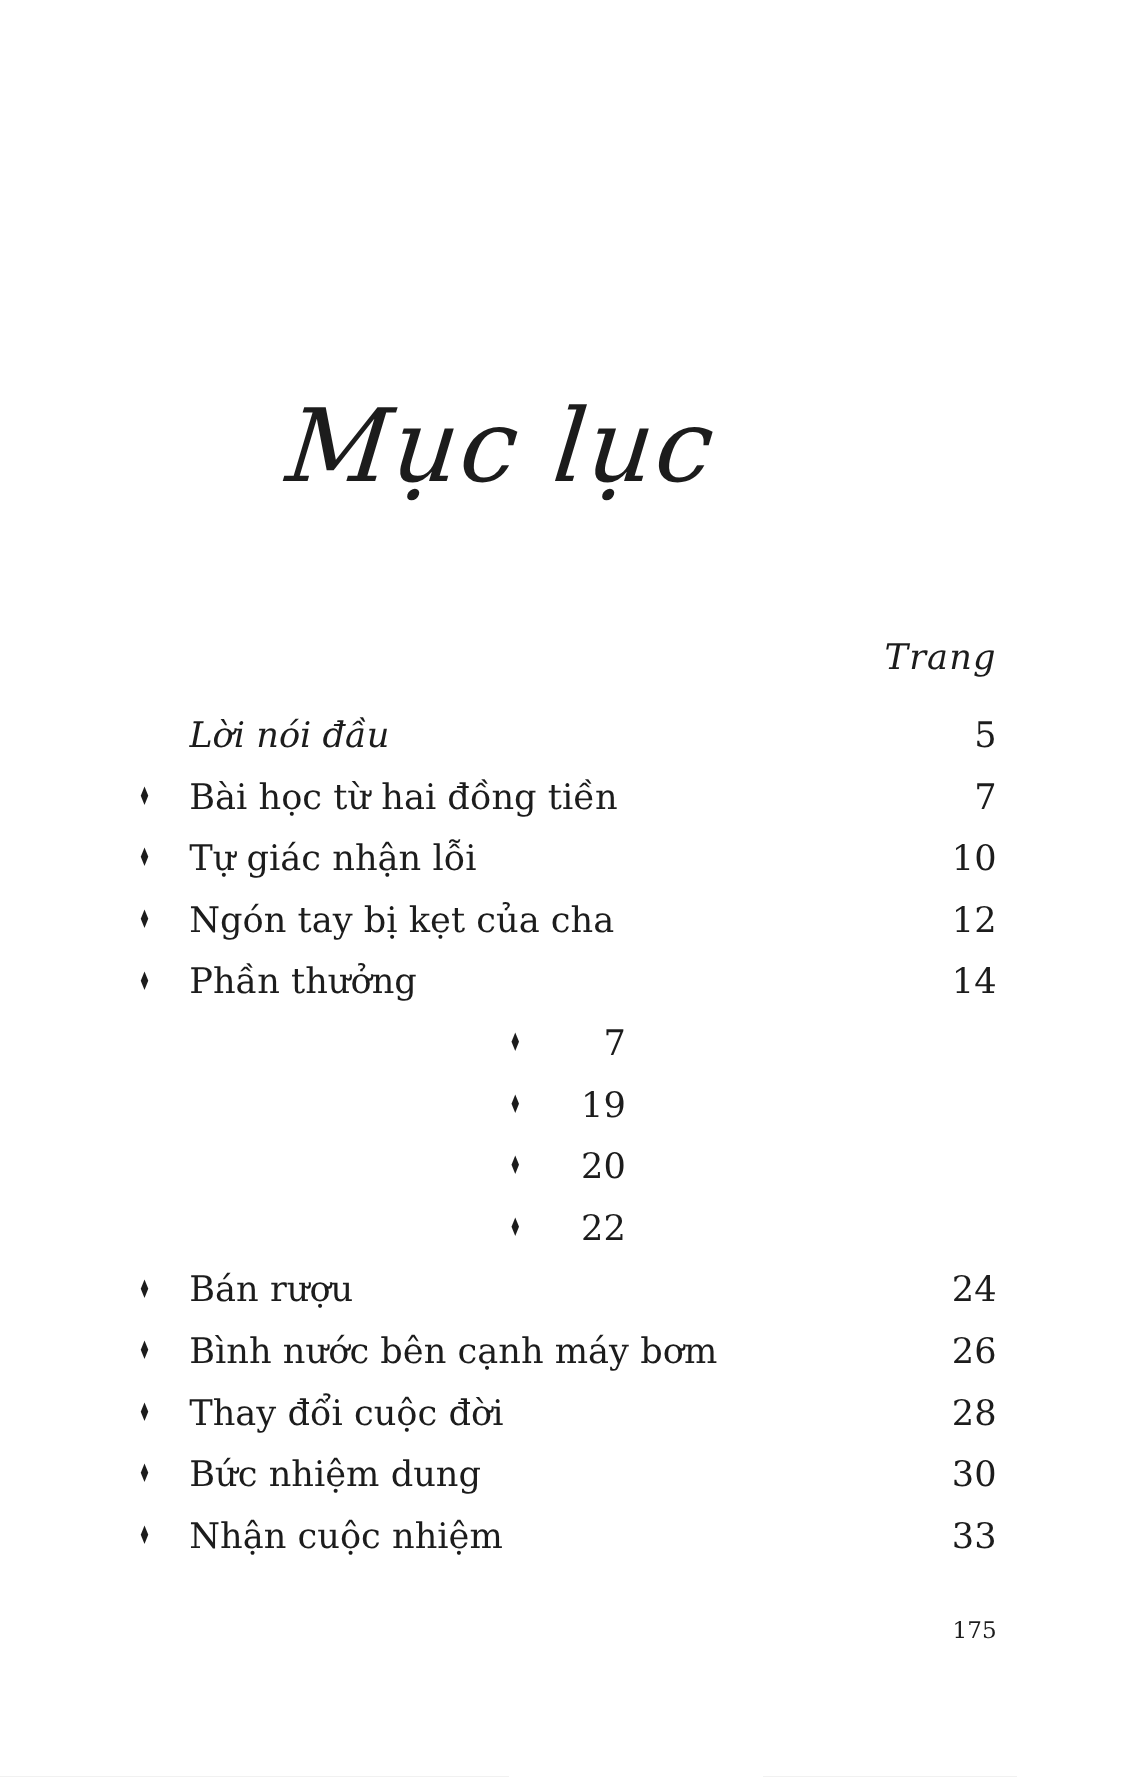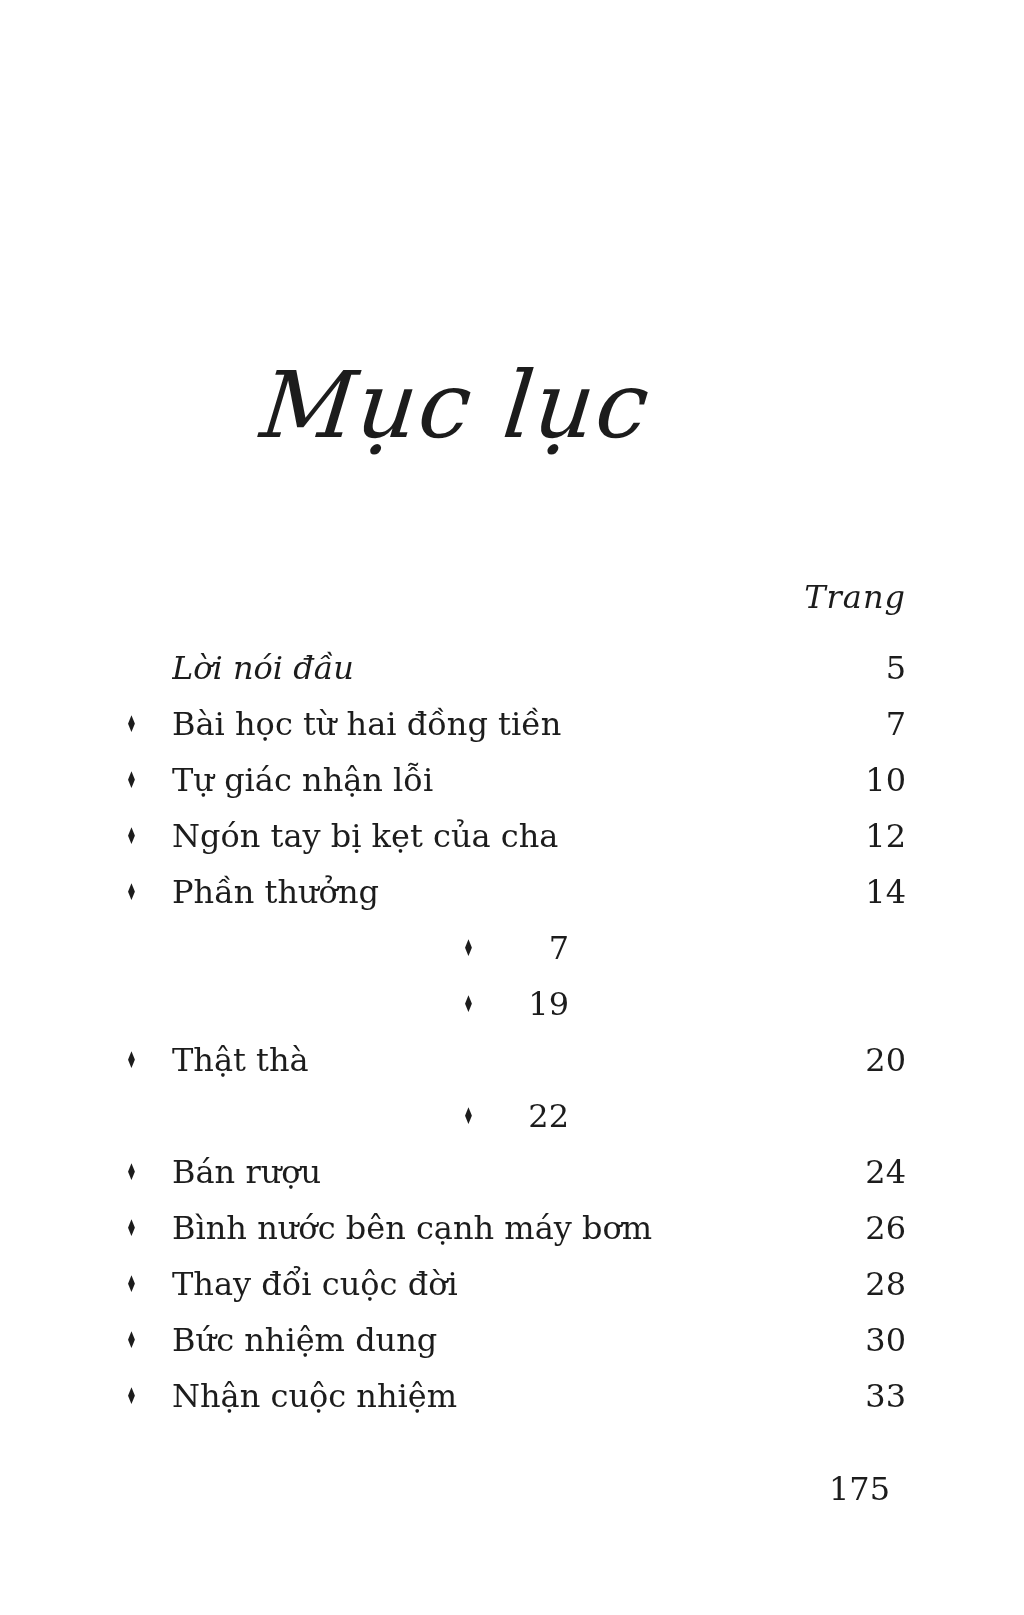--- a/index.html
+++ b/index.html
@@ -80,22 +80,22 @@
     font-style: italic;
   }
   .row .pagenum {
     flex: 0 0 auto;
     text-align: right;
     min-width: 60px;
   }
   .folio {
     position: absolute;
     top: 1470px;
-    right: 16px;
-    font-size: 32px;
+    right: 0;
+    font-size: 21px;
   }
 </style>
 </head>
 <body>
 
 <div class="page">
   <div class="content">
 
     <h1 class="title">Mục lục</h1>
 
@@ -145,21 +145,20 @@
           <div class="row">
             <span class="bullet-cell">
               <span class="glyph">♦</span>
             </span>
             <span class="pagenum">19</span>
           </div>
           <div class="row">
             <span class="bullet-cell">
               <span class="glyph">♦</span>
             </span>
-            <span class="label">Thật thà</span>
             <span class="pagenum">20</span>
           </div>
           <div class="row">
             <span class="bullet-cell">
               <span class="glyph">♦</span>
             </span>
             <span class="pagenum">22</span>
           </div>
           <div class="row">
             <span class="bullet-cell">

